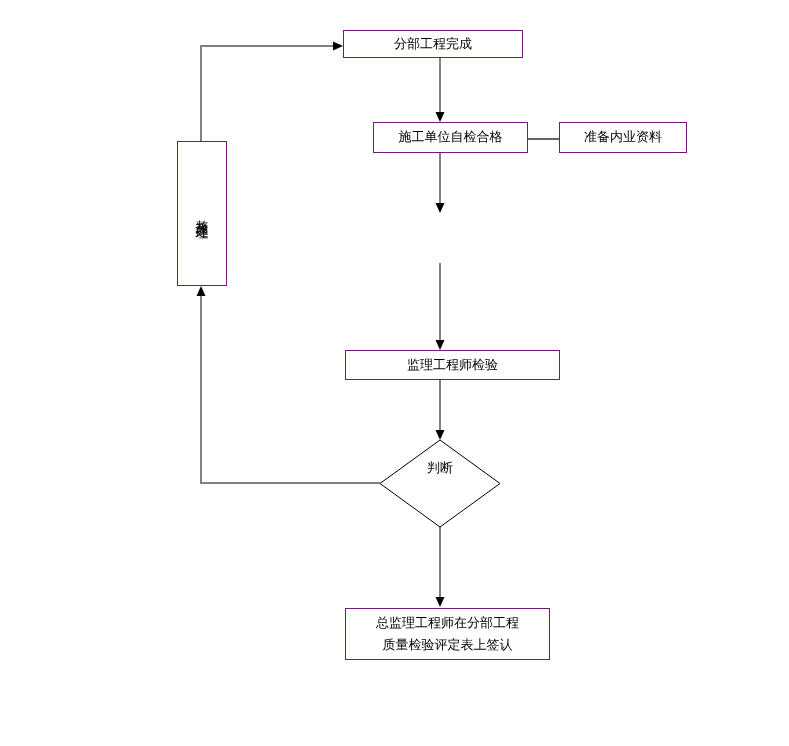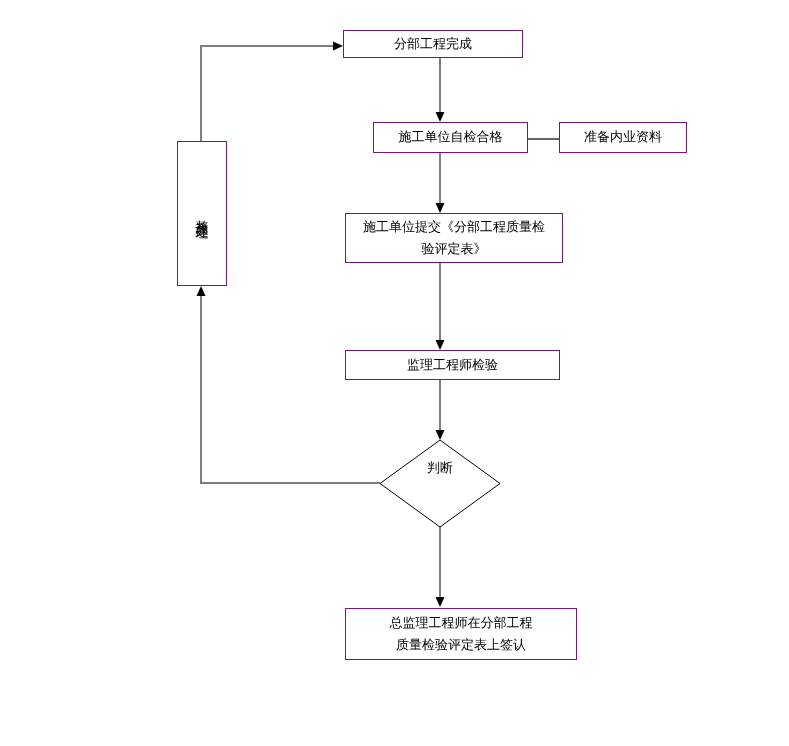--- a/index.html
+++ b/index.html
@@ -37,21 +37,21 @@
   }
   .node .multiline {
     display: block;
     width: 100%;
   }
   .node-start            { left: 343px; top: 30px;  width: 180px; height: 28px; }
   .node-self-check       { left: 345px; top: 122px; width: 155px; height: 31px; margin-left: 28px; }
   .node-prepare-docs     { left: 559px; top: 122px; width: 128px; height: 31px; }
   .node-submit-form      { left: 345px; top: 213px; width: 218px; height: 50px; }
   .node-supervisor-check { left: 345px; top: 350px; width: 215px; height: 30px; }
-  .node-sign-off         { left: 345px; top: 608px; width: 232px; height: 52px; }
+  .node-sign-off         { left: 345px; top: 608px; width: 205px; height: 52px; }
   .node-rectify          { left: 177px; top: 141px; width: 50px;  height: 145px; }
   .vertical-text {
     writing-mode: vertical-rl;
     text-orientation: upright;
     letter-spacing: 2px;
     line-height: 1;
   }
   .diamond-label {
     position: absolute;
     left: 380px;
@@ -122,26 +122,20 @@
   </div>
 
   <div class="node node-self-check">
     <span>施工单位自检合格</span>
   </div>
 
   <div class="node node-prepare-docs">
     <span>准备内业资料</span>
   </div>
 
-  <div class="node node-submit-form">
-    <span class="multiline">
-      <span>施工单位提交《分部工程质量检</span><br>
-      <span>验评定表》</span>
-    </span>
-  </div>
 
   <div class="node node-supervisor-check">
     <span>监理工程师检验</span>
   </div>
 
   <div class="diamond-label">
     <span>判断</span>
   </div>
 
   <div class="node node-sign-off">

